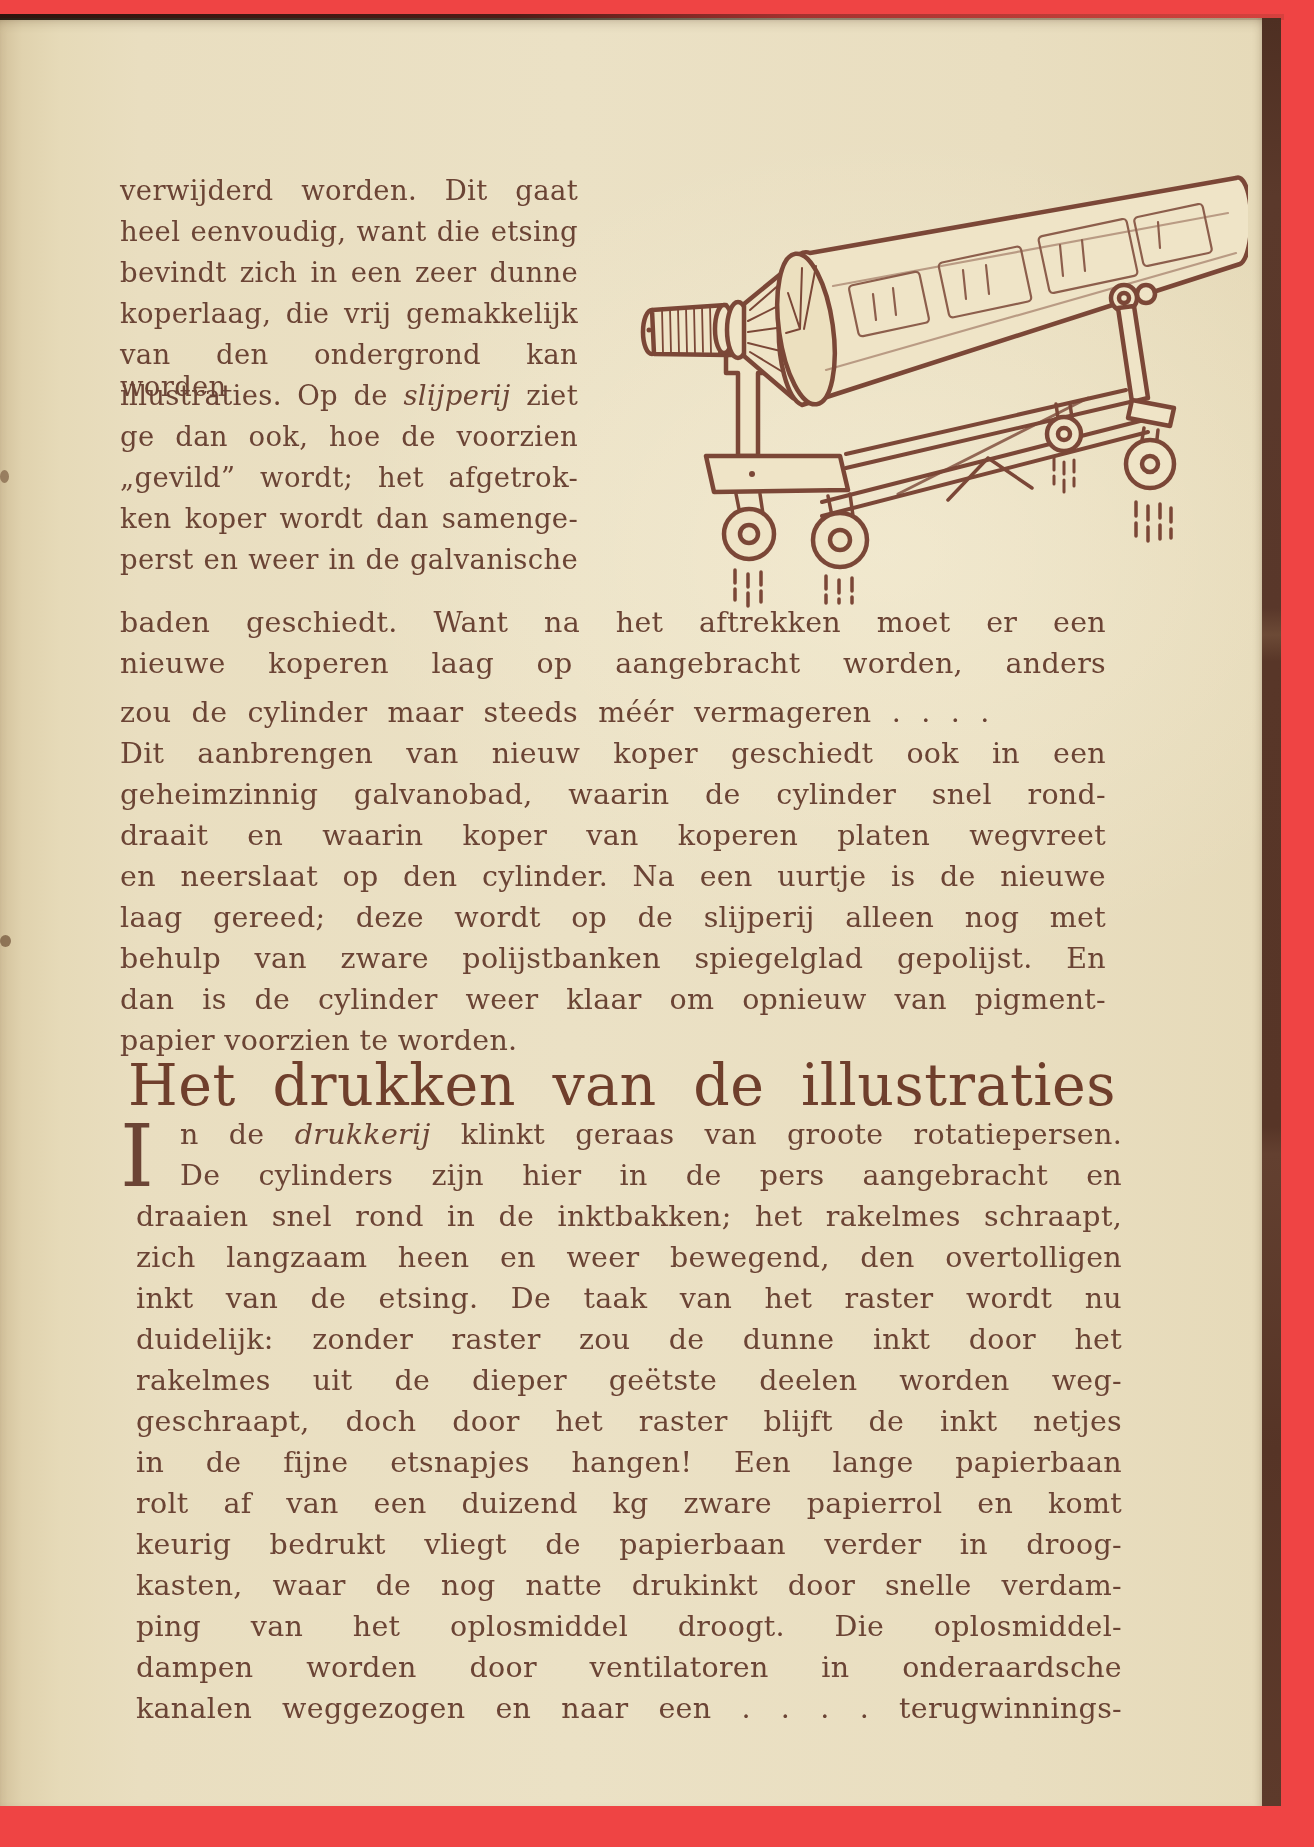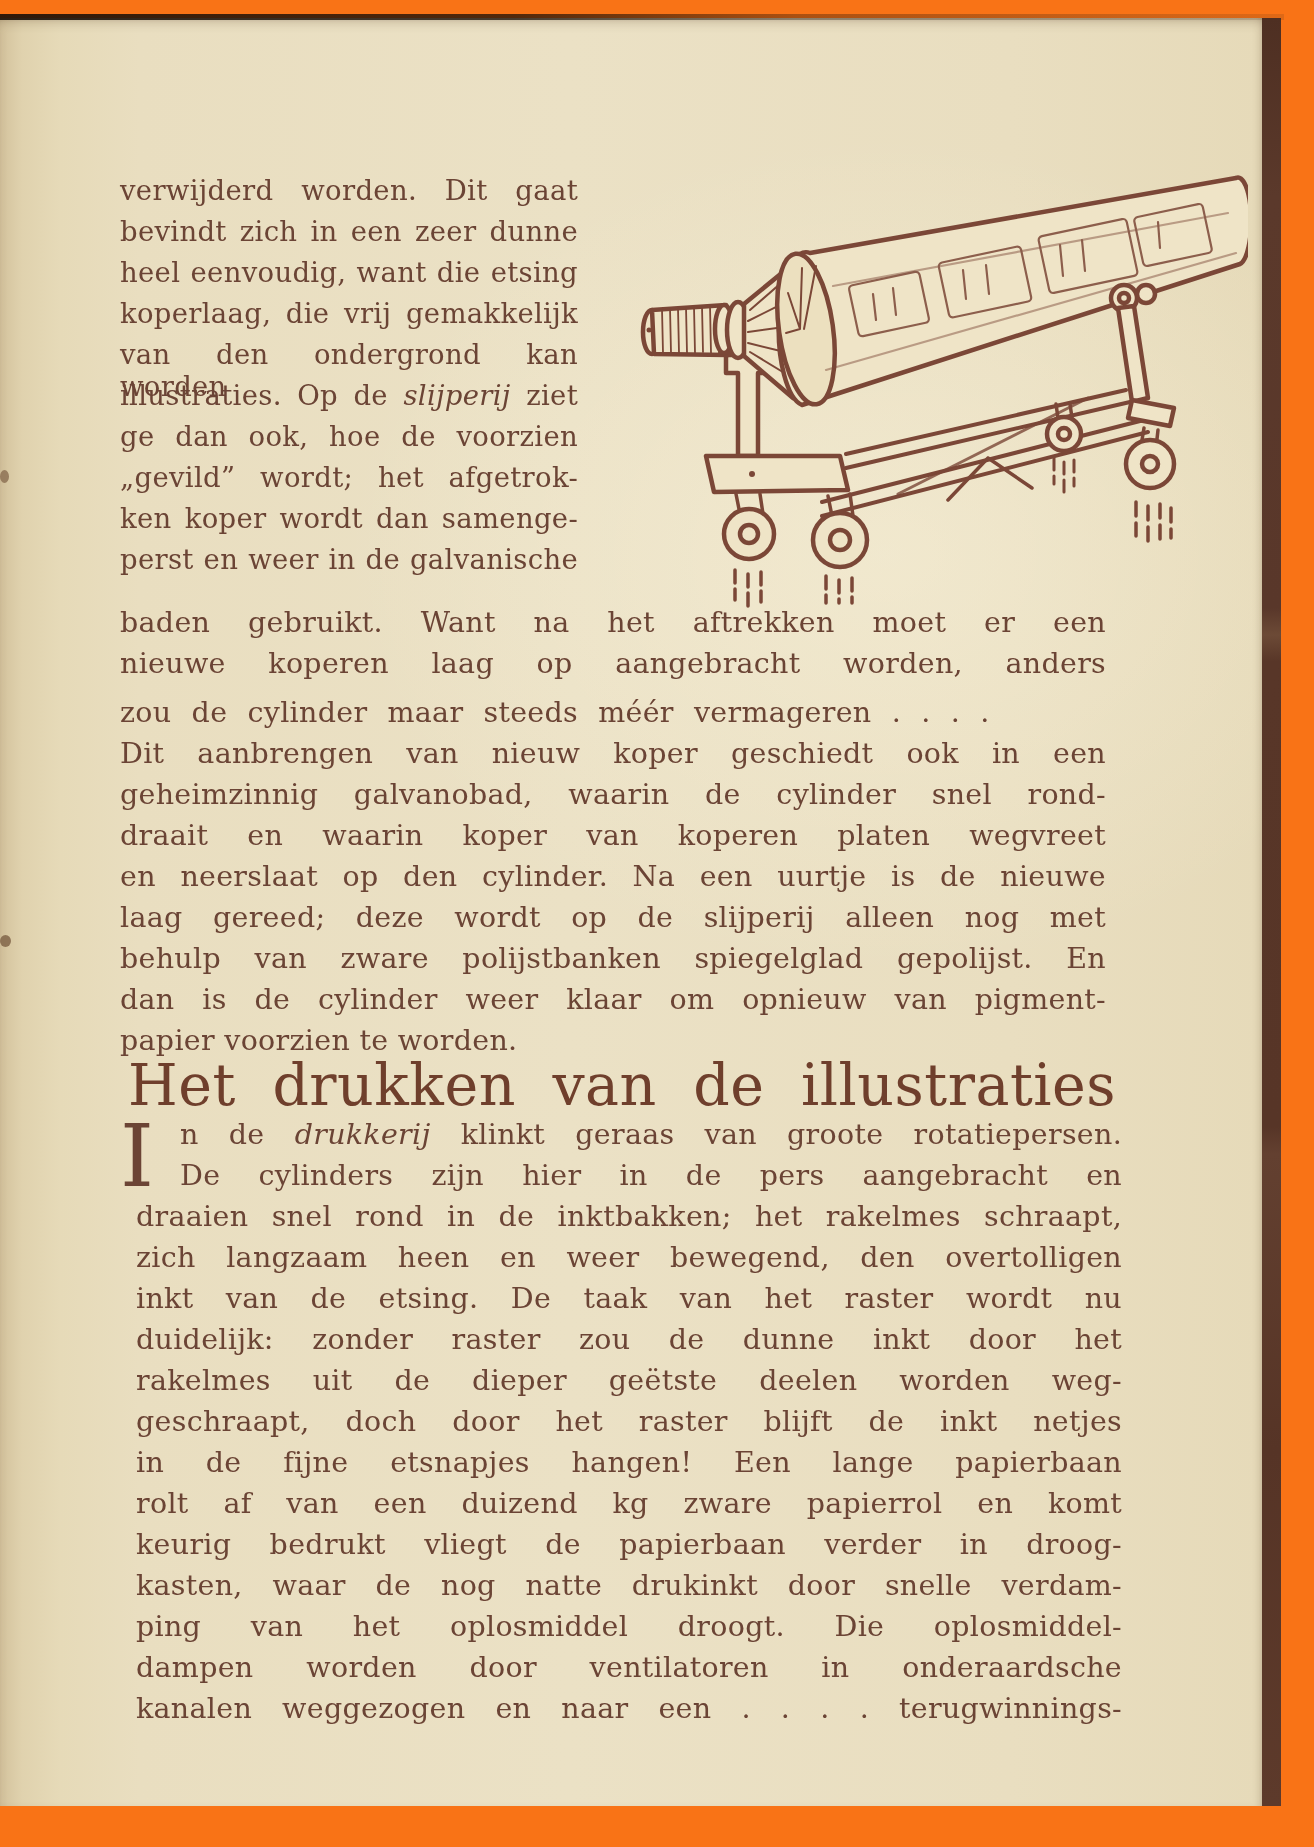--- a/index.html
+++ b/index.html
@@ -1,16 +1,16 @@
 <!DOCTYPE html>
 <html><head>
 <meta charset="utf-8">
 <style>
   html,body{margin:0;padding:0;background:#ffffff;}
-  .page{position:relative;width:1314px;height:1847px;background:#f97316;overflow:hidden;
+  .page{position:relative;width:1314px;height:1847px;background:#ef4444;overflow:hidden;
         font-family:"DejaVu Serif","Liberation Serif",serif;}
   
   .paper{position:absolute;left:0;top:18px;width:1262px;height:1788px;
          background:
            radial-gradient(900px 700px at 70% 30%, rgba(255,250,230,.35), rgba(255,250,230,0) 60%),
            linear-gradient(90deg,#d3c29c 0px,#e0d2ae 22px,#e6dab8 60px,#e9dec0 140px,#ebe1c5 45%,#e9dec0 80%,#e6dab9 100%),
            #e8ddbd;
          box-shadow:inset 0 8px 14px -8px rgba(80,55,30,.45), inset -6px 0 10px -6px rgba(90,60,35,.25);}
   .top-edge{position:absolute;left:0;top:14px;width:1284px;height:6px;
             background:linear-gradient(90deg,rgba(25,15,8,.9),rgba(25,15,8,.75) 40%,rgba(25,15,8,.35) 62%,rgba(70,45,25,.28) 85%,rgba(70,45,25,.15));}
@@ -38,33 +38,33 @@
   .illus{position:absolute;left:588px;top:140px;width:660px;height:470px;pointer-events:none;}
 </style>
 </head>
 <body>
 
 <div class="page">
   <div class="paper">
 
     <div class="tblock colblock">
         <div class="line"><span>verwijderd worden. Dit gaat</span></div>
+        <div class="line"><span>heel eenvoudig, want die etsing</span></div>
         <div class="line"><span>bevindt zich in een zeer dunne</span></div>
-        <div class="line"><span>heel eenvoudig, want die etsing</span></div>
         <div class="line"><span>koperlaag, die vrij gemakkelijk</span></div>
         <div class="line"><span>van den ondergrond kan worden</span></div>
         <div class="line"><span>illustraties. Op de </span><em>slijperij</em><span> ziet</span></div>
         <div class="line"><span>ge dan ook, hoe de voorzien</span></div>
         <div class="line"><span>„gevild” wordt; het afgetrok-</span></div>
         <div class="line"><span>ken koper wordt dan samenge-</span></div>
         <div class="line"><span>perst en weer in de galvanische</span></div>
       </div>
 
     <div class="tblock fullblock">
-        <div class="line"><span>baden gebruikt. Want na het aftrekken moet er een</span></div>
+        <div class="line"><span>baden geschiedt. Want na het aftrekken moet er een</span></div>
         <div class="line"><span>nieuwe koperen laag op aangebracht worden, anders</span></div>
         <div class="line noj wide"><span>zou de cylinder maar steeds méér vermageren . . . .</span></div>
         <div class="line"><span>Dit aanbrengen van nieuw koper geschiedt ook in een</span></div>
         <div class="line"><span>geheimzinnig galvanobad, waarin de cylinder snel rond-</span></div>
         <div class="line"><span>draait en waarin koper van koperen platen wegvreet</span></div>
         <div class="line"><span>en neerslaat op den cylinder. Na een uurtje is de nieuwe</span></div>
         <div class="line"><span>laag gereed; deze wordt op de slijperij alleen nog met</span></div>
         <div class="line"><span>behulp van zware polijstbanken spiegelglad gepolijst. En</span></div>
         <div class="line"><span>dan is de cylinder weer klaar om opnieuw van pigment-</span></div>
         <div class="line noj"><span>papier voorzien te worden.</span></div>

